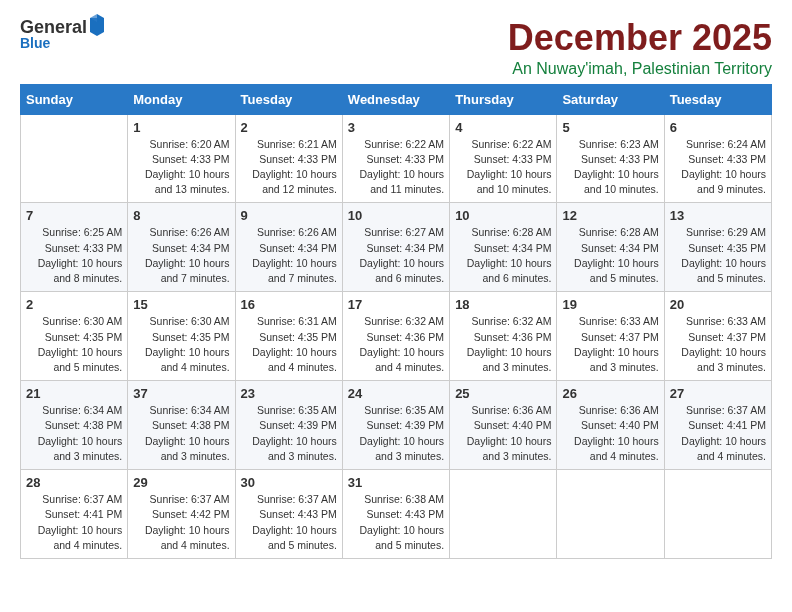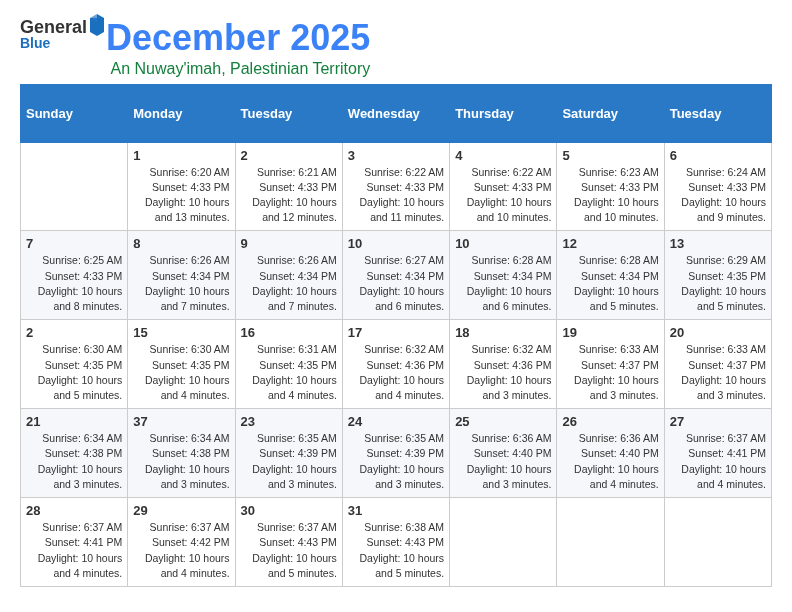--- a/index.html
+++ b/index.html
@@ -5,21 +5,21 @@
     * { box-sizing: border-box; margin: 0; padding: 0; }
     body {
       font-family: Arial, sans-serif;
       background: #fff;
       width: 792px;
       min-height: 612px;
       padding: 18px 20px 18px 20px;
     }
     .header-area {
       display: flex;
-      justify-content: flex-start;
+      justify-content: space-between;
       align-items: flex-start;
       margin-bottom: 6px;
     }
     .logo-text-general {
       font-size: 18px;
       font-weight: bold;
       color: #333;
       line-height: 1;
     }
     .logo-text-blue {
@@ -42,39 +42,39 @@
     .logo-line1 {
       display: flex;
       align-items: center;
     }
     .title-area {
       text-align: right;
     }
     .calendar-title {
       font-size: 36px;
       font-weight: bold;
-      color: #3b82f6;
+      color: #7f1d1d;
       line-height: 1.1;
     }
     .calendar-subtitle {
       font-size: 16px;
       color: #15803d;
       margin-top: 2px;
     }
     table {
       width: 100%;
       border-collapse: collapse;
       table-layout: fixed;
     }
     thead tr th {
       background-color: #2979c7;
       color: #fff;
       font-size: 13px;
       font-weight: bold;
-      padding: 21px 5px;
+      padding: 7px 5px;
       text-align: left;
       border: 1px solid #2979c7;
     }
     tbody tr td {
       border: 1px solid #ccc;
       vertical-align: top;
       padding: 5px 5px 5px 5px;
       height: 88px;
       font-size: 11px;
       color: #333;

